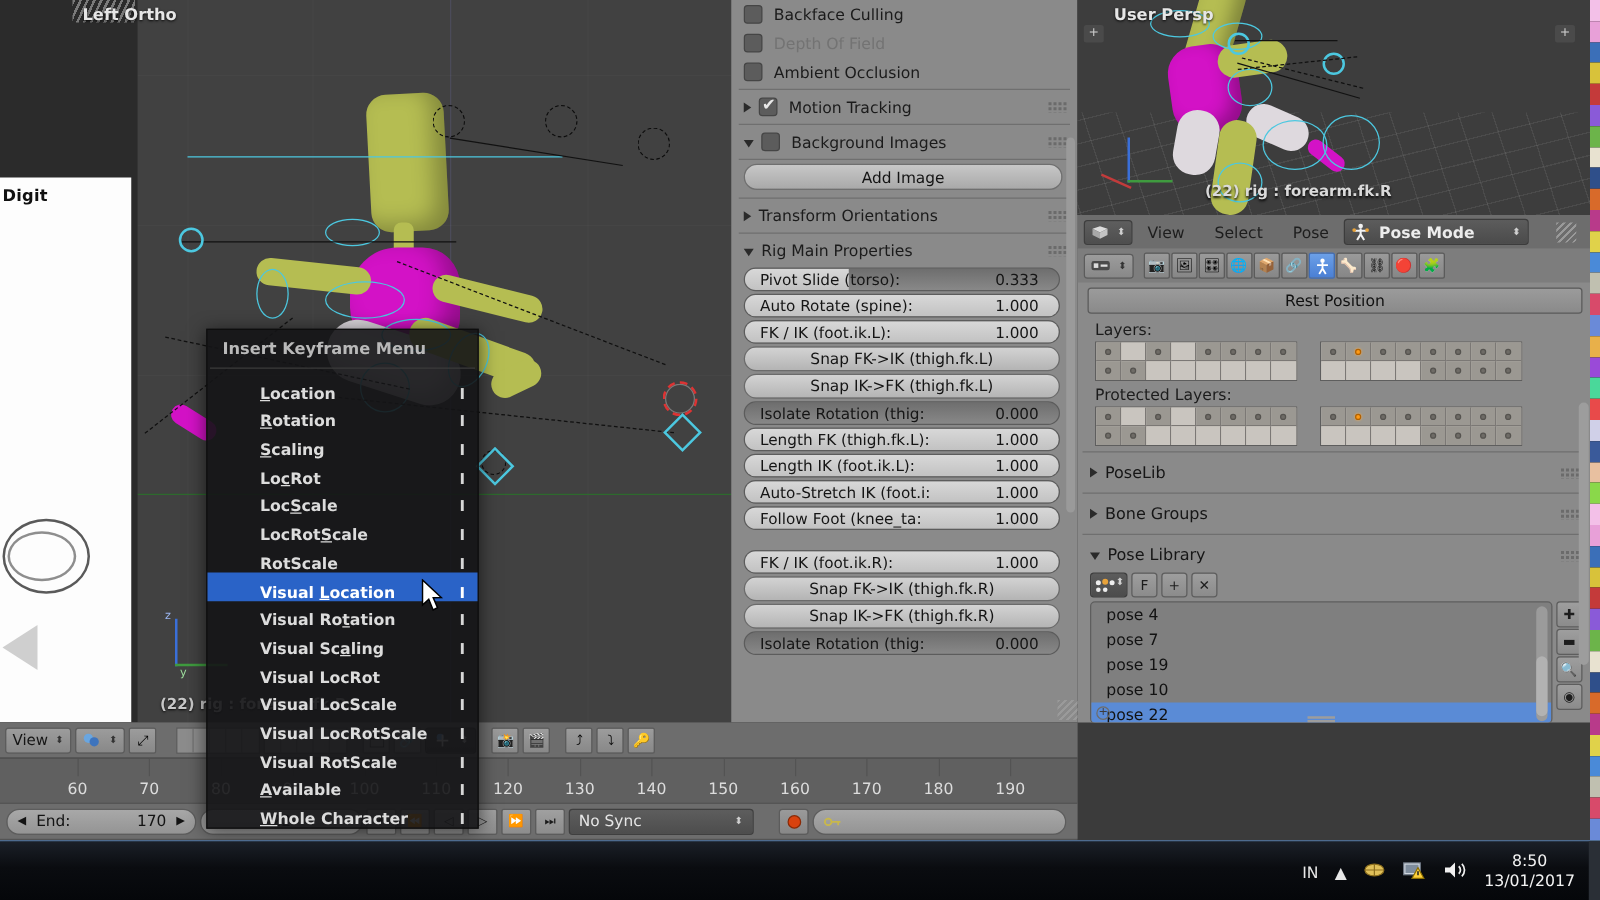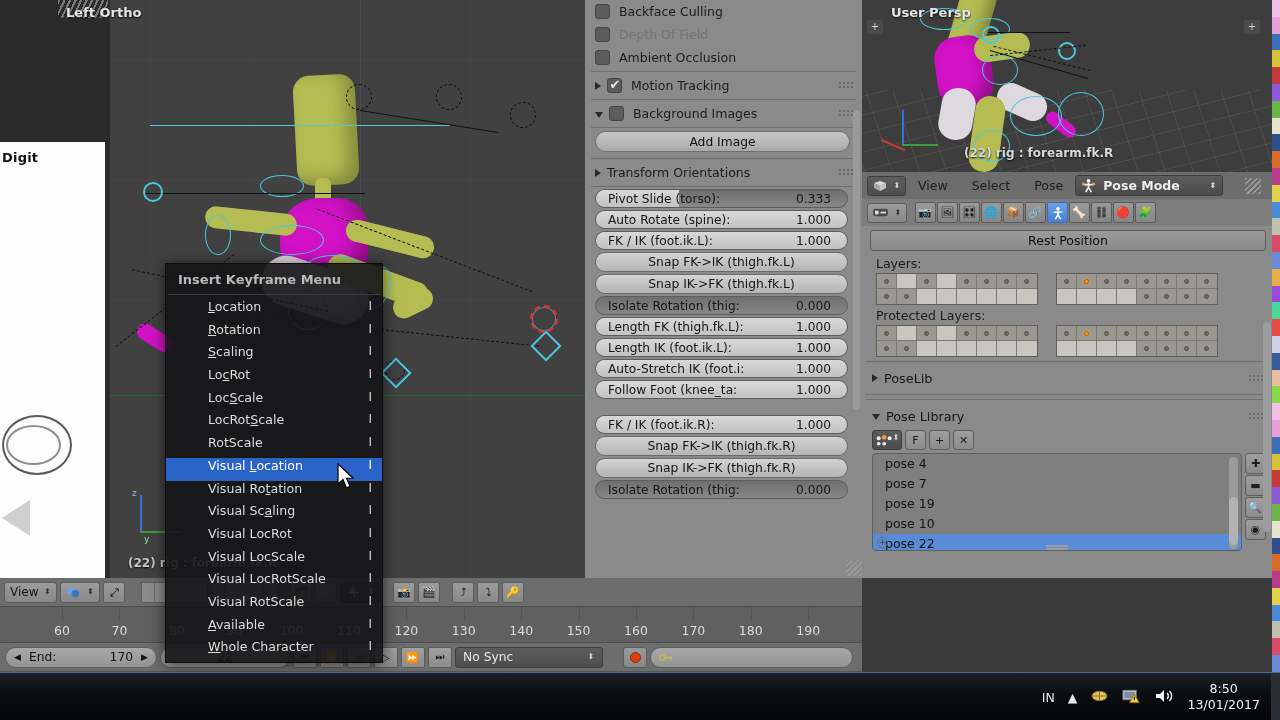--- a/index.html
+++ b/index.html
@@ -143,21 +143,21 @@
   #rec i { width:11px; height:11px; border-radius:50%; background:#d9420e; border:1px solid #8b2a06; display:block;}
 
   
   #filmstrip { position:absolute; left:1272px; top:0; width:8px; height:672px; }
 
   
   #menu { position:absolute; left:165px; top:263px; width:218px; background:rgba(20,20,22,.90);
           border:1px solid #0d0d0d; box-shadow:0 2px 14px rgba(0,0,0,.6); z-index:60; }
   #menu-title { color:#b9b9b9; font-size:13px; padding:8px 0 7px 12px; font-weight:600; }
   #menu-sep { height:1px; background:#3b3b3b; margin:0 2px 4px; }
-  .mi { display:flex; align-items:flex-start; height:22.7px; padding:0 10px 0 42px; color:#dcdcdc; font-size:12.6px; }
+  .mi { display:flex; align-items:flex-end; height:22.7px; padding:0 10px 0 42px; color:#dcdcdc; font-size:12.6px;font-weight:bold; }
   .mi .key { margin-left:auto; color:#d7d7d7; font-size:12px; }
   .mi.sel { background:#2a63c7; color:#fff; }
   .mi.sel .key { color:#fff; }
   .mi u { text-decoration:underline; }
 
   #cursor { position:absolute; left:337px; top:463px; z-index:70; }
 
   
   #taskbar { position:absolute; left:0; top:672px; width:1280px; height:48px;
              background:linear-gradient(#1b2028 0%, #0a0c10 45%, #05070a 100%); border-top:1px solid #4e6b8e; }
@@ -282,20 +282,25 @@
           </div>
           <div class="p-sep"></div>
           <div class="p-btn">Add Image</div>
           <div class="p-sep" style="margin-top:6px"></div>
           <div class="p-row">
             <span class="p-tri"></span>
             <span>Transform Orientations</span>
             <span class="grip"></span>
           </div>
           <div class="p-sep"></div>
+          <div class="p-row">
+            <span class="p-tri down"></span>
+            <span>Rig Main Properties</span>
+            <span class="grip"></span>
+          </div>
           <div class="slider">
             <span class="fill" style="width:33%"></span>
             <span class="lbl">Pivot Slide (torso):</span>
             <span class="val">0.333</span>
           </div>
           <div class="slider">
             <span class="fill" style="width:100%"></span>
             <span class="lbl">Auto Rotate (spine):</span>
             <span class="val">1.000</span>
           </div>
@@ -624,20 +629,25 @@
         </div>
       </div>
 
       <div class="r-sep"></div>
       <div class="r-panel">
         <span class="p-tri"></span>
         <span>PoseLib</span>
         <span class="grip"></span>
       </div>
       <div class="r-sep"></div>
+      <div class="r-panel">
+        <span class="p-tri"></span>
+        <span>Bone Groups</span>
+        <span class="grip"></span>
+      </div>
       <div class="r-sep"></div>
       <div class="r-panel">
         <span class="p-tri down"></span>
         <span>Pose Library</span>
         <span class="grip"></span>
       </div>
 
       <div id="plibrow">
         <div id="plib-icon">
           <svg width="22" height="14" viewBox="0 0 24 14" style="position:absolute;left:2px;top:3px">

